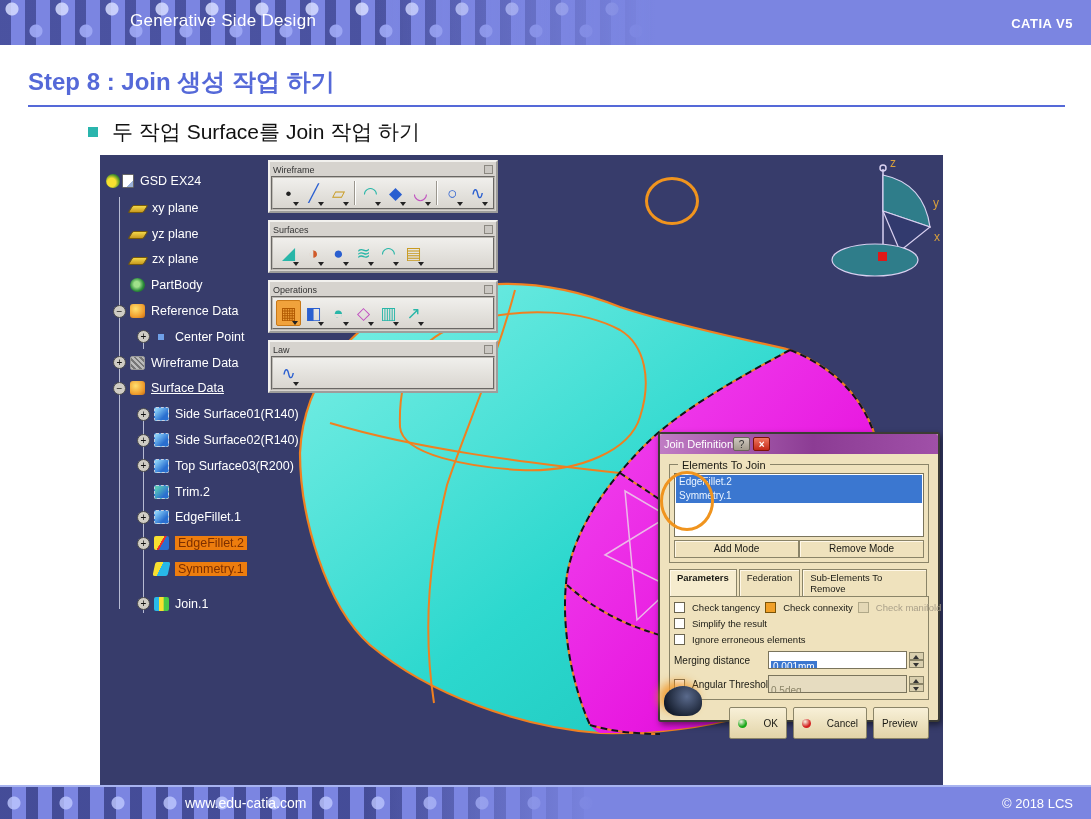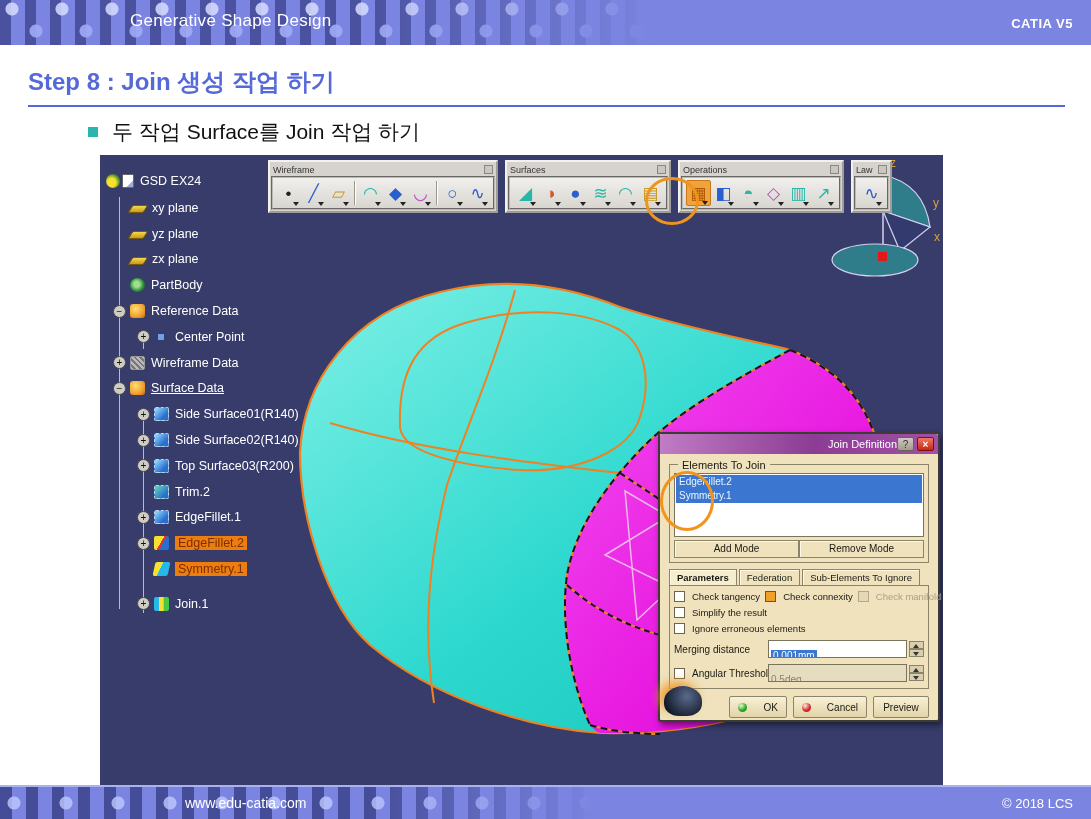--- a/index.html
+++ b/index.html
@@ -23,21 +23,21 @@
     font-size:24px; font-weight:bold; padding-bottom:7px; border-bottom:2px solid #5569d8; }
   .bullet-row { position:absolute; left:88px; top:118px; display:flex; align-items:center; }
   .bullet-marker { width:10px; height:10px; background:#2ab5ad; margin-right:14px; }
   .bullet-text { font-size:21px; font-weight:normal; color:#111; }
 
   
   .viewport { position:absolute; left:100px; top:155px; width:843px; height:630px; background:#373c6b; overflow:hidden; }
   .model-svg { position:absolute; left:0; top:0; }
 
   
-  .toolbars { position:absolute; left:168px; top:5px; display:flex; gap:7px; z-index:5; }
+  .toolbars { position:absolute; left:168px; top:5px; display:flex; gap:7px; z-index:5;flex-direction:column; }
   .toolbar { background:#d6d3ce; border:2px outset #f2f1ee; padding:1px; }
   .tb-title { display:flex; justify-content:space-between; align-items:center; height:13px; padding:0 2px; }
   .tb-title span:first-child { font-size:9px; color:#333; }
   .tb-close { width:9px; height:9px; background:#cac7c2; border:1px solid #8a8780; }
   .tb-row { display:flex; align-items:center; background:linear-gradient(#f0efec,#d9d6d0); border:2px groove #bdbab4; padding:2px 3px; height:34px; }
   .ticon { position:relative; width:25px; height:26px; display:flex; align-items:center; justify-content:center; }
   .ticon .glyph { font-size:17px; line-height:1; }
   .ticon::after { content:""; position:absolute; right:2px; bottom:0; border-left:3px solid transparent; border-right:3px solid transparent; border-top:4px solid #222; }
   .ticon.hl { background:#f0a23c; border:1px solid #c87818; border-radius:2px; }
   .tb-sep { width:1px; height:24px; background:#9a968e; margin:0 3px; box-shadow:1px 0 0 #fff; }
@@ -76,21 +76,21 @@
   .ico-point::after { content:""; position:absolute; left:4px; top:4px; width:6px; height:6px; background:#6fa0e8; }
 
   
   .annot { position:absolute; border:3px solid #F0941E; border-radius:50%; z-index:30; }
   .annot.a-toolbar { left:545px; top:22px; width:54px; height:48px; }
   .annot.a-list { left:560px; top:316px; width:54px; height:60px; }
 
   
   .dialog { position:absolute; left:558px; top:277px; width:282px; height:290px; z-index:20;
     background:#EFE2BD; border:2px solid #3c3c34; border-radius:3px; box-shadow:2px 3px 6px rgba(0,0,0,.5); }
-  .dlg-title { height:20px; display:flex; justify-content:flex-end; align-items:center; padding:0 4px;
+  .dlg-title { height:20px; display:flex; justify-content:flex-start; align-items:center; padding:0 4px;
     background:linear-gradient(90deg,#c07cc4 0%,#8c3c94 55%,#a050a8 100%); border-radius:2px 2px 0 0; }
   .dlg-title > span:first-child { color:#fff; font-size:11px; }
   .dlg-btns { display:flex; gap:3px; }
   .dlg-help, .dlg-close { width:17px; height:14px; font-size:10px; line-height:13px; text-align:center; border-radius:2px; }
   .dlg-help { background:linear-gradient(#cfc9bf,#a29a8c); color:#333; border:1px solid #6a6458; }
   .dlg-close { background:linear-gradient(#f07860,#c42818); color:#fff; border:1px solid #7a1408; font-weight:bold; }
   .dlg-body { padding:6px 9px 4px 9px; font-size:10px; color:#1a1a14; }
   .groupbox { position:relative; border:1px solid #8a8468; padding:8px 4px 4px 4px; margin-top:4px; }
   .gb-label { position:absolute; left:8px; top:-6px; background:#EFE2BD; padding:0 4px; font-size:11px; }
   .elem-list { background:#fff; border:1px solid #7a745c; height:64px; padding:1px; }
@@ -111,22 +111,22 @@
   .field-row { display:flex; align-items:center; margin-top:6px; }
   .f-label { width:94px; font-size:10px; }
   .field { flex:1; height:16px; background:#fff; border:1px solid #7a745c; font-size:10px; line-height:14px; padding:8px 2px; overflow:hidden; }
   .field .sel { background:#3b77d0; color:#fff; padding:0 2px; }
   .field.disabled { background:#e6dcc0; color:#8a8468; }
   .spin { width:15px; height:16px; margin-left:2px; display:flex; flex-direction:column; }
   .s-up, .s-dn { flex:1; background:#d9cfae; border:1px solid #8a8468; position:relative; }
   .s-up::after { content:""; position:absolute; left:3px; top:2px; border-left:3px solid transparent; border-right:3px solid transparent; border-bottom:4px solid #333; }
   .s-dn::after { content:""; position:absolute; left:3px; top:2px; border-left:3px solid transparent; border-right:3px solid transparent; border-top:4px solid #333; }
   .action-row { display:flex; justify-content:flex-end; gap:6px; margin-top:7px; }
-  .act-btn { height:22px; min-width:56px; background:linear-gradient(#f8f0d8,#e2d4a8); border:1px solid #8a8468; border-radius:2px;
-    font-size:10px; display:flex; align-items:center; justify-content:center; gap:16px; padding:0 8px; }
+  .act-btn { height:32px; min-width:56px; background:linear-gradient(#f8f0d8,#e2d4a8); border:1px solid #8a8468; border-radius:2px;
+    font-size:10px; display:flex; align-items:center; justify-content:flex-start; gap:16px; padding:0 8px; }
   .orb-dot { width:9px; height:9px; border-radius:50%; flex:none; }
   .decor-orb { position:absolute; left:4px; bottom:4px; width:38px; height:30px; border-radius:50% 50% 40% 40%;
     background:radial-gradient(circle at 60% 35%, #5a6a8c, #141c2c 75%);
     box-shadow:-5px -5px 10px rgba(240,150,40,.85); }
 
   
   .footer { position:absolute; left:0; bottom:0; width:100%; height:34px; background:#7b85e1; border-top:2px solid #a8b4f0; }
   .footer-pattern { position:absolute; left:0; top:0; width:56%; height:100%;
     background:
       linear-gradient(90deg, rgba(123,133,225,0) 60%, #7b85e1 98%),
@@ -136,21 +136,21 @@
   .website { position:absolute; left:185px; top:8px; color:#fff; font-size:14px; }
   .copyright { position:absolute; right:18px; top:9px; color:#fff; font-size:13px; }
 </style>
 </head>
 <body>
 
 <div class="slide">
 
   <div class="header">
     <div class="header-pattern"></div>
-    <div class="app-title">Generative Shape Design</div>
+    <div class="app-title">Generative Side Design</div>
     <div class="brand">CATIA V5</div>
   </div>
 
   <div class="page-title">Step 8 : Join 생성 작업 하기</div>
 
   <div class="bullet-row">
     <span class="bullet-marker"></span>
     <span class="bullet-text">두 작업 Surface를 Join 작업 하기</span>
   </div>
 
@@ -422,21 +422,21 @@
               <div class="elem selected">Symmetry.1</div>
             </div>
           <div class="mode-row">
               <div class="mode-btn">Add Mode</div>
               <div class="mode-btn">Remove Mode</div>
             </div>
         </div>
         <div class="tabs">
             <div class="tab active">Parameters</div>
             <div class="tab">Federation</div>
-            <div class="tab">Sub-Elements To Ignore</div>
+            <div class="tab">Sub-Elements To Remove</div>
           </div>
         <div class="tab-content">
           <div>
               <div class="opt-row">
                 <label class="opt">
                   <span class="cb"></span>
                   <span>Check tangency</span>
                 </label>
                 <label class="opt">
                   <span class="cb checked"></span>

